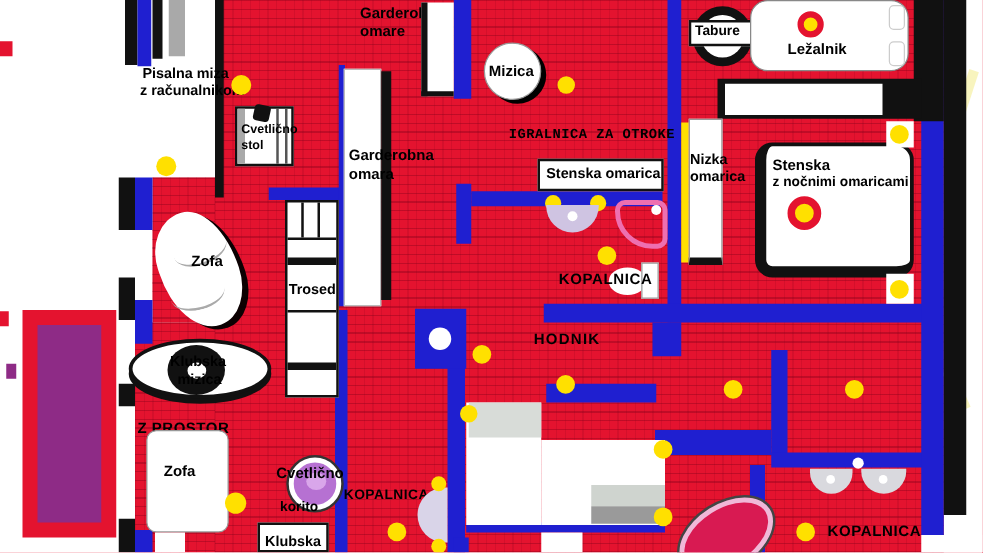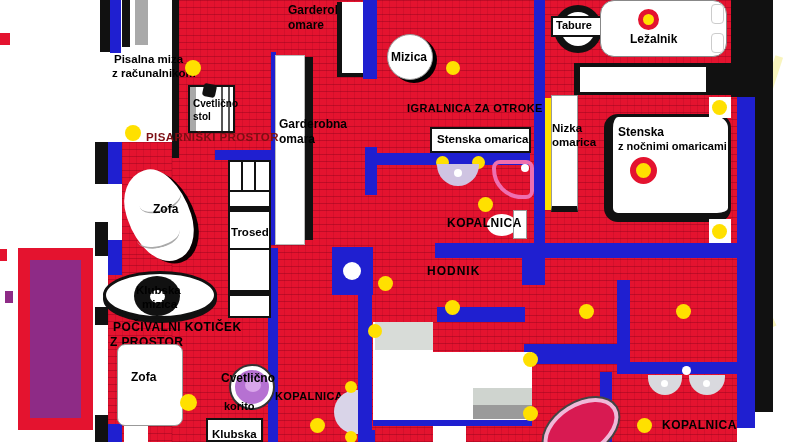--- a/index.html
+++ b/index.html
@@ -98,30 +98,29 @@
 
   <div class="lbl" style="left:114px;top:53px;font-size:11.5px;">Pisalna miza</div>
   <div class="lbl" style="left:112px;top:67px;font-size:11.5px;">z računalnikom</div>
   <div class="box" style="left:188px;top:85px;width:47px;height:48px;"></div>
   <div class="gray" style="left:190px;top:87px;width:6px;height:44px;"></div>
   <div style="left:221px;top:87px;width:2px;height:44px;background:#555;"></div>
   <div style="left:228px;top:87px;width:2px;height:44px;background:#555;"></div>
   <div class="wblack" style="left:203px;top:84px;width:13px;height:13px;border-radius:3px;transform:rotate(12deg);"></div>
   <div class="lbl" style="left:193px;top:99px;font-size:10px;">Cvetlično</div>
   <div class="lbl" style="left:193px;top:112px;font-size:10px;">stol</div>
-  <div class="lbl maroon" style="left:146px;top:131px;font-size:11.5px;letter-spacing:.4px;">PISARNIŠKI PROSTOR</div>
 
   <div class="lbl" style="left:288px;top:4px;font-size:12px;">Garderobna</div>
   <div class="lbl" style="left:288px;top:19px;font-size:12px;">omare</div>
   <div style="left:337px;top:2px;width:26px;height:75px;background:#fff;border-left:5px solid #111;border-bottom:4px solid #111;"></div>
   <div style="left:387px;top:34px;width:46px;height:46px;background:#fff;border:1px solid #999;border-radius:50%;box-shadow:4px 3px 0 #000;"></div>
   <div class="lbl" style="left:391px;top:51px;font-size:12px;">Mizica</div>
   <div class="lbl" style="left:279px;top:118px;font-size:12px;">Garderobna</div>
   <div class="lbl" style="left:279px;top:133px;font-size:12px;">omara</div>
-  <div class="lbl" style="left:407px;top:103px;font-size:11px;letter-spacing:.4px;">IGRALNICA ZA OTROKE</div>
+  <div class="lbl" style="left:407px;top:103px;font-size:11px;letter-spacing:.4px;font-family:Liberation Mono, monospace;">IGRALNICA ZA OTROKE</div>
   <div class="box" style="left:430px;top:127px;width:101px;height:26px;"></div>
   <div class="lbl" style="left:437px;top:133px;font-size:11.5px;">Stenska omarica</div>
 
   <div class="dot" style="left:436px;top:156px;width:13px;height:13px;"></div>
   <div class="dot" style="left:472px;top:156px;width:13px;height:13px;"></div>
   <div style="left:437px;top:164px;width:42px;height:22px;background:#cfc4e2;border-radius:0 0 42px 42px;"></div>
   <div class="wdot" style="left:454px;top:169px;width:8px;height:8px;"></div>
   <div style="left:492px;top:160px;width:42px;height:39px;border:4px solid #ee6fb0;border-radius:8px 8px 8px 30px;"></div>
   <div class="wdot" style="left:521px;top:164px;width:8px;height:8px;"></div>
   <div style="left:487px;top:214px;width:30px;height:22px;background:#fff;border-radius:50%;"></div>
@@ -160,21 +159,20 @@
   <div style="left:230px;top:190px;width:39px;height:2px;background:#111;"></div>
   <div style="left:230px;top:206px;width:39px;height:6px;background:#111;"></div>
   <div style="left:230px;top:248px;width:39px;height:2px;background:#111;"></div>
   <div style="left:230px;top:290px;width:39px;height:6px;background:#111;"></div>
   <div class="lbl" style="left:231px;top:226px;font-size:11.5px;">Trosed</div>
   <div style="left:103px;top:271px;width:114px;height:48px;background:#fff;border:3px solid #111;border-radius:50%;box-shadow:0 4px 0 #111;"></div>
   <div style="left:134px;top:276px;width:46px;height:40px;background:#111;border-radius:50%;"></div>
   <div class="wdot" style="left:150px;top:290px;width:15px;height:13px;"></div>
   <div class="lbl" style="left:136px;top:284px;font-size:11.5px;z-index:3;">Klubska</div>
   <div class="lbl" style="left:142px;top:298px;font-size:11.5px;z-index:3;">mizica</div>
-  <div class="lbl" style="left:113px;top:321px;font-size:12px;letter-spacing:.4px;">POČIVALNI KOTIČEK</div>
   <div class="lbl" style="left:110px;top:336px;font-size:12px;letter-spacing:.4px;">Z PROSTOR</div>
   <div style="left:117px;top:344px;width:66px;height:82px;background:#fff;border:1px solid #999;border-radius:8px;"></div>
   <div style="left:124px;top:426px;width:24px;height:16px;background:#fff;"></div>
   <div class="lbl" style="left:131px;top:371px;font-size:12px;">Zofa</div>
   <div class="dot" style="left:180px;top:394px;width:17px;height:17px;"></div>
   <div style="left:231px;top:366px;width:42px;height:42px;background:#b671d2;border:4px solid #fff;border-radius:50%;box-shadow:0 0 0 2px #333;"></div>
   <div style="left:245px;top:378px;width:16px;height:14px;background:#d9a6ea;border-radius:50%;"></div>
   <div class="lbl" style="left:221px;top:372px;font-size:12px;z-index:3;">Cvetlično</div>
   <div class="lbl" style="left:224px;top:401px;font-size:11px;z-index:3;">korito</div>
   <div class="box" style="left:206px;top:418px;width:57px;height:24px;"></div>

